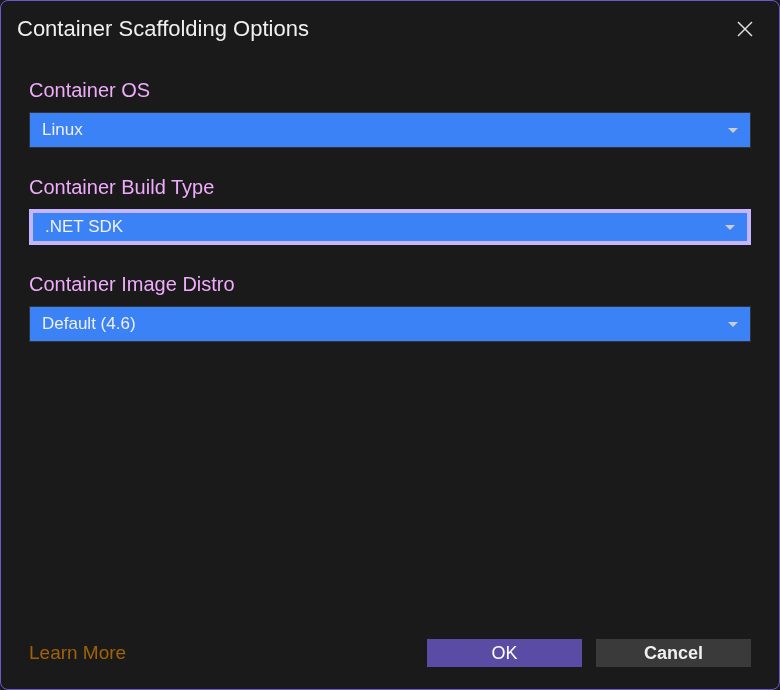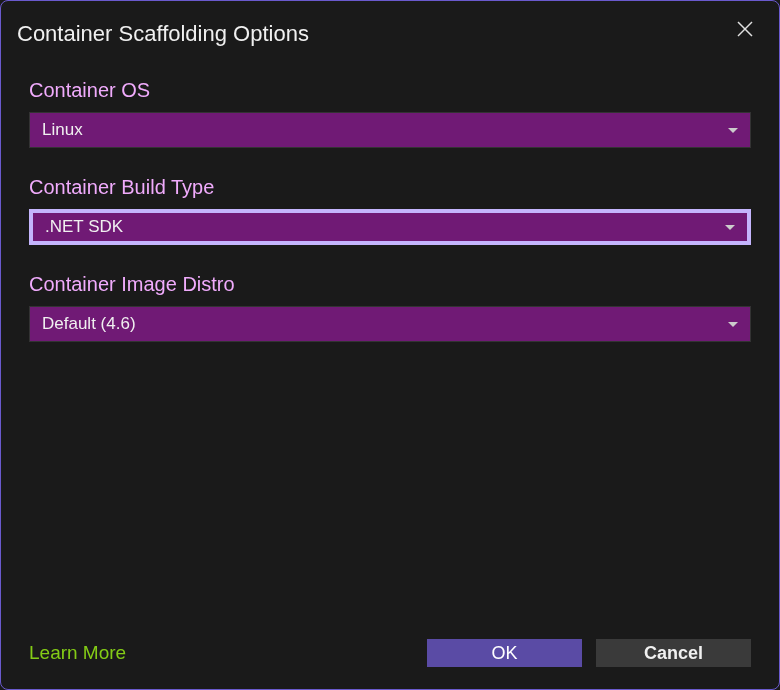--- a/index.html
+++ b/index.html
@@ -19,21 +19,21 @@
       height: 690px;
       background: #1a1a1a;
       border: 1px solid #6a5acd;
       border-radius: 8px;
       display: flex;
       flex-direction: column;
       position: relative;
     }
     .titlebar {
       display: flex;
-      align-items: flex-end;
+      align-items: center;
       justify-content: space-between;
       padding: 10px 16px 4px 16px;
     }
     .titlebar-title {
       color: #f0f0f0;
       font-size: 22px;
       font-weight: 400;
     }
     .close-btn {
       width: 36px;
@@ -62,21 +62,21 @@
     .field-label {
       color: #f0abfc;
       font-size: 20px;
       font-weight: 400;
       margin-bottom: 10px;
       display: block;
     }
     .dropdown {
       width: 100%;
       height: 36px;
-      background: #701a75;
+      background: #3b82f6;
       border: 1px solid #333333;
       color: #f0f0f0;
       font-size: 17px;
       padding: 0 12px;
       display: flex;
       align-items: center;
       justify-content: space-between;
       cursor: pointer;
       position: relative;
     }
@@ -92,21 +92,21 @@
       border-left: 5px solid transparent;
       border-right: 5px solid transparent;
       border-top: 5px solid #cccccc;
     }
     .footer {
       display: flex;
       align-items: center;
       padding: 16px 28px 22px 28px;
     }
     .learn-more {
-      color: #84cc16;
+      color: #a16207;
       font-size: 19px;
       text-decoration: none;
       cursor: pointer;
     }
     .spacer {
       flex: 1;
     }
     .btn {
       height: 28px;
       min-width: 155px;

